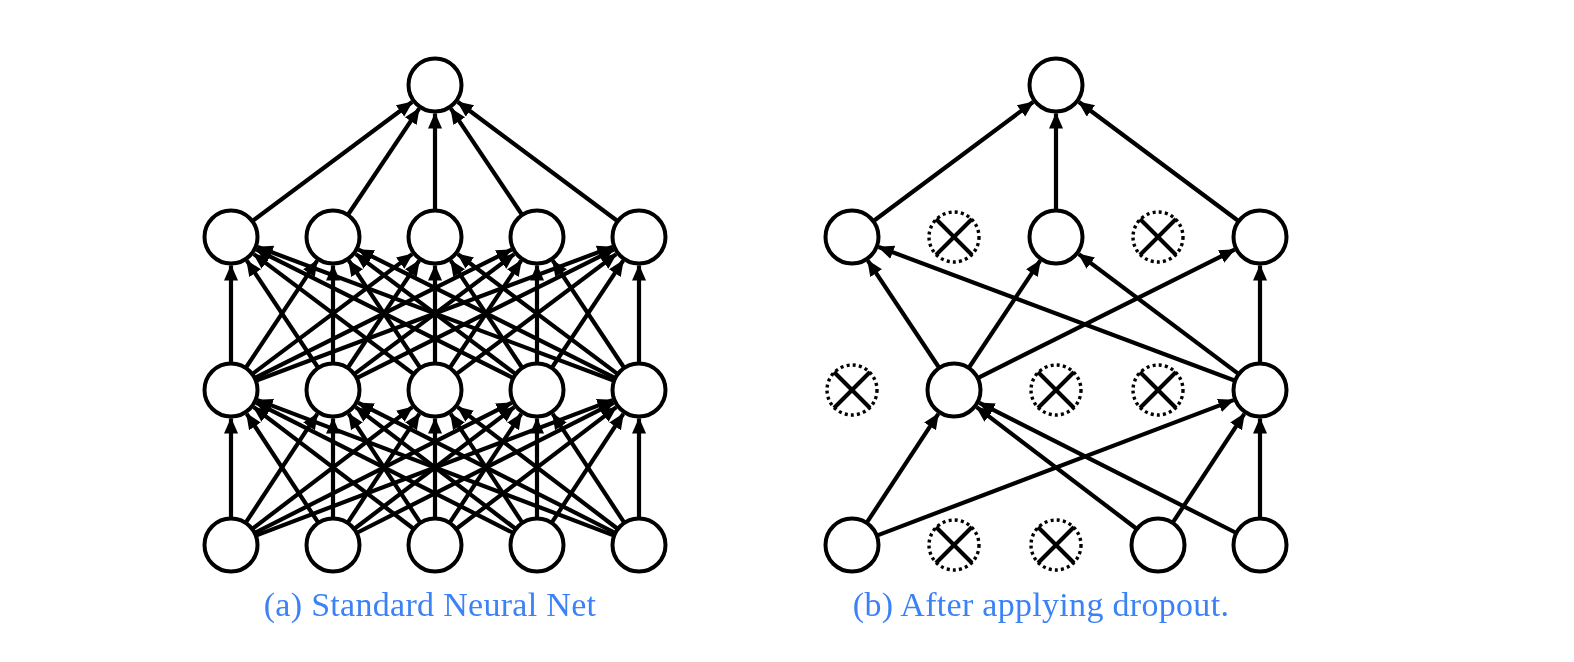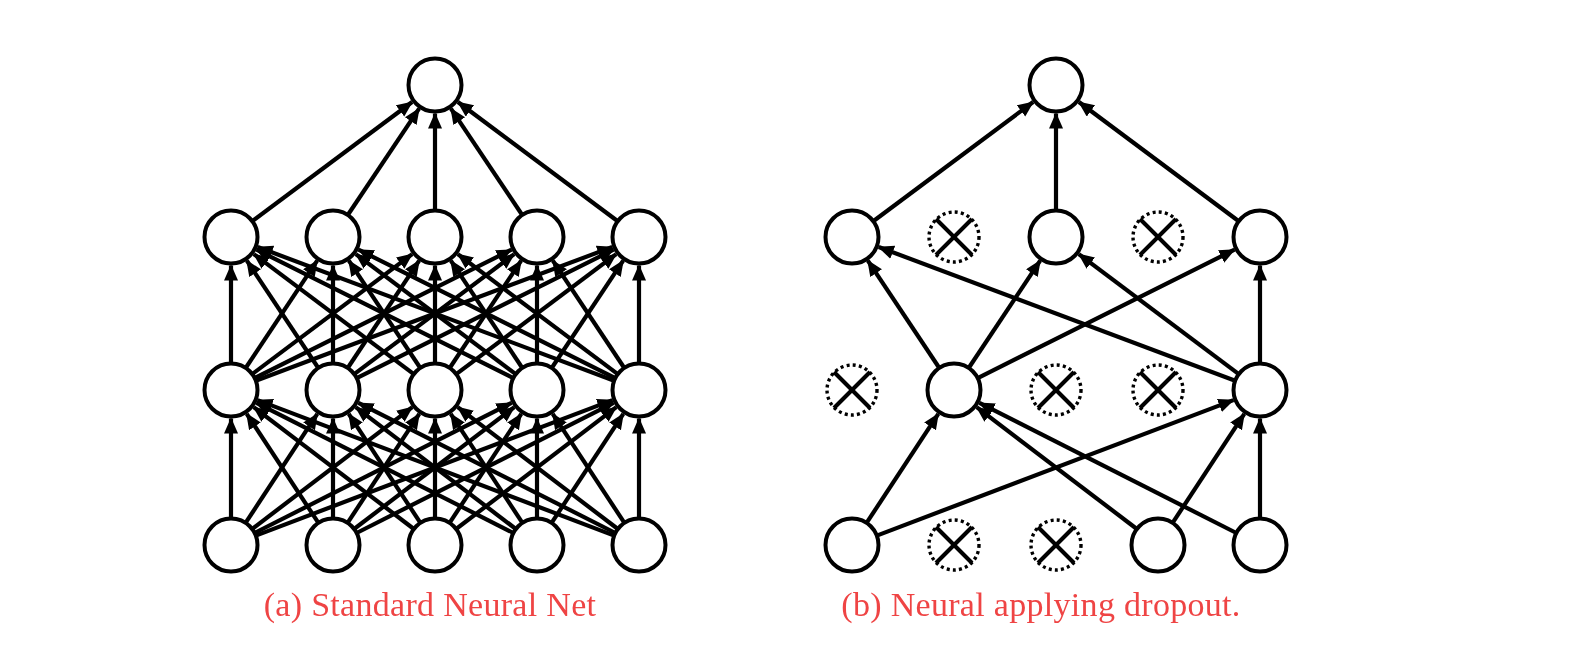--- a/index.html
+++ b/index.html
@@ -10,21 +10,21 @@
     overflow: hidden;
     font-family: "Liberation Serif", "DejaVu Serif", serif;
   }
   #figure-wrap { position: absolute; inset: 0; }
   #figure-svg { position: absolute; left: 0; top: 0; }
   .caption {
     position: absolute;
     top: 586px;
     transform: translateX(-50%);
     font-size: 34px;
-    color: #ef4444;
+    color: #3b82f6;
     white-space: nowrap;
     letter-spacing: 0.3px;
   }
 </style>
 </head>
 <body>
 
 <div id="figure-wrap">
   <svg id="figure-svg" width="1574" height="662" viewBox="0 0 1574 662">
     <defs>
@@ -149,14 +149,14 @@
         <circle cx="1056" cy="237" r="26.5" fill="#ffffff" stroke="#000000" stroke-width="4"></circle>
         <circle cx="1158" cy="237" r="25" fill="#ffffff" stroke="#000000" stroke-width="3.4" stroke-dasharray="3 3.2"></circle>
         <line x1="1140" y1="219" x2="1176" y2="255" stroke="#000000" stroke-width="4"></line>
         <line x1="1140" y1="255" x2="1176" y2="219" stroke="#000000" stroke-width="4"></line>
         <circle cx="1260" cy="237" r="26.5" fill="#ffffff" stroke="#000000" stroke-width="4"></circle>
         <circle cx="1056" cy="85" r="26.5" fill="#ffffff" stroke="#000000" stroke-width="4"></circle>
       </g>
     </svg>
 
   <div class="caption" style="left: 430px; top: 586px;">(a) Standard Neural Net</div>
-  <div class="caption" style="left: 1041px; top: 586px;">(b) Neural applying dropout.</div>
+  <div class="caption" style="left: 1041px; top: 586px;">(b) After applying dropout.</div>
 </div>
 
 </body></html>

